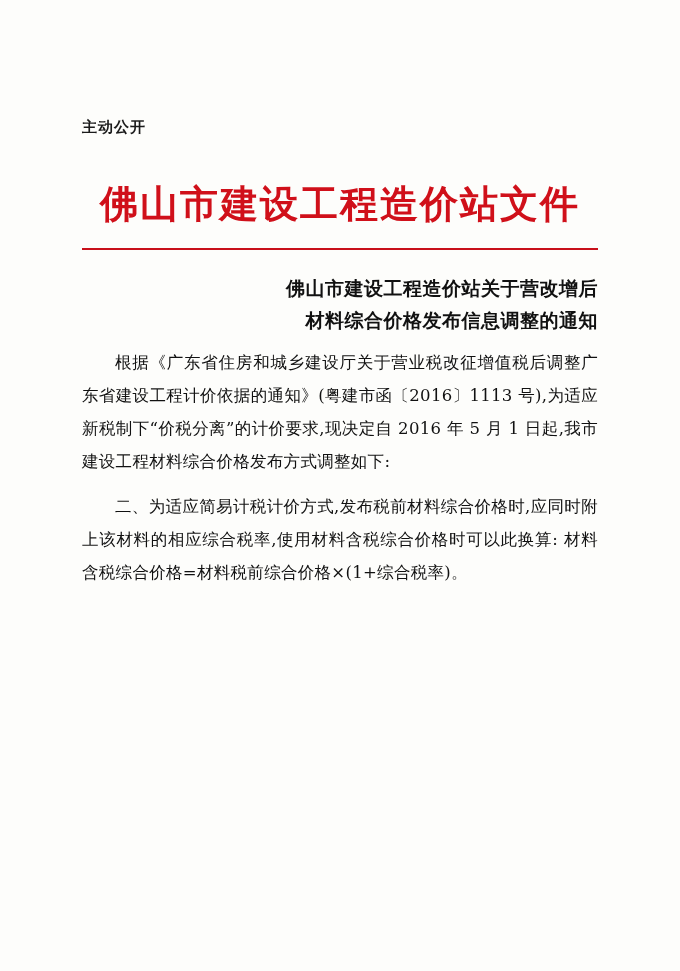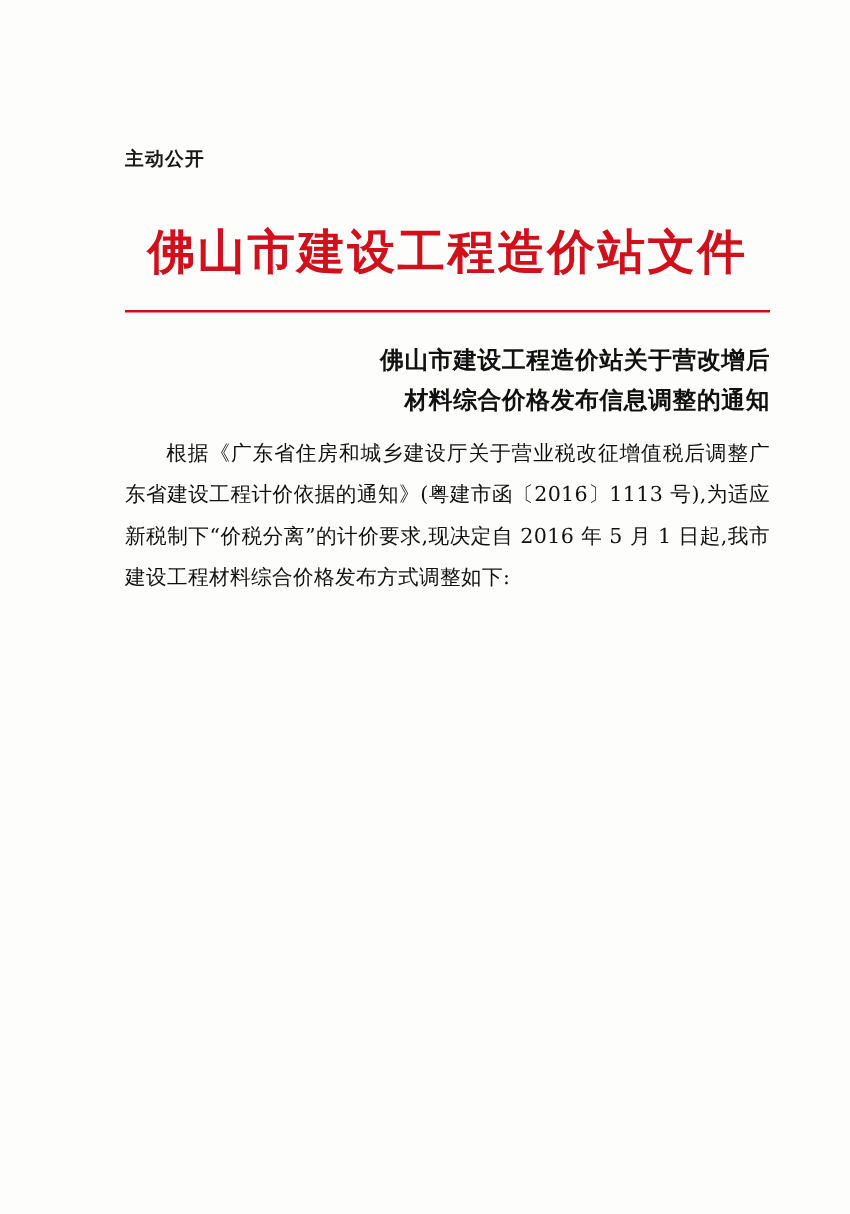--- a/index.html
+++ b/index.html
@@ -15,37 +15,37 @@
   }
   .page {
     position: relative;
     width: 680px;
     height: 971px;
     background: #fdfdfb;
     box-sizing: border-box;
   }
   .doc-body {
     position: absolute;
-    left: 100px;
+    left: 82px;
     top: 0;
     width: 516px;
   }
   .open-mark {
     margin-top: 118px;
     font-family: "DejaVu Sans", "Liberation Sans", sans-serif;
     font-weight: bold;
     font-size: 15px;
     color: #1a1a1a;
     letter-spacing: 1px;
   }
   .doc-masthead {
     margin-top: 46px;
     text-align: center;
     color: #d0101a;
-    font-family: Liberation Mono, monospace;
+    font-family: Liberation Serif, serif;
     font-weight: bold;
     font-size: 38px;
     letter-spacing: 2px;
     line-height: 1.15;
     white-space: nowrap;
   }
   .doc-number {
     margin-top: 38px;
     text-align: center;
     font-size: 15px;
@@ -106,15 +106,16 @@
 
     <div class="doc-title">
       <div>佛山市建设工程造价站关于营改增后</div>
       <div>材料综合价格发布信息调整的通知</div>
     </div>
 
 
     <div class="para first">根据《广东省住房和城乡建设厅关于营业税改征增值税后调整广东省建设工程计价依据的通知》(粤建市函〔2016〕1113 号),为适应新税制下“价税分离”的计价要求,现决定自 2016 年 5 月 1 日起,我市建设工程材料综合价格发布方式调整如下:</div>
 
 
+    <div class="para">二、为适应简易计税计价方式,发布税前材料综合价格时,应同时附上该材料的相应综合税率,使用材料含税综合价格时可以此换算: 材料含税综合价格=材料税前综合价格×(1+综合税率)。</div>
 
   </div>
 </div>
 
 </body></html>

